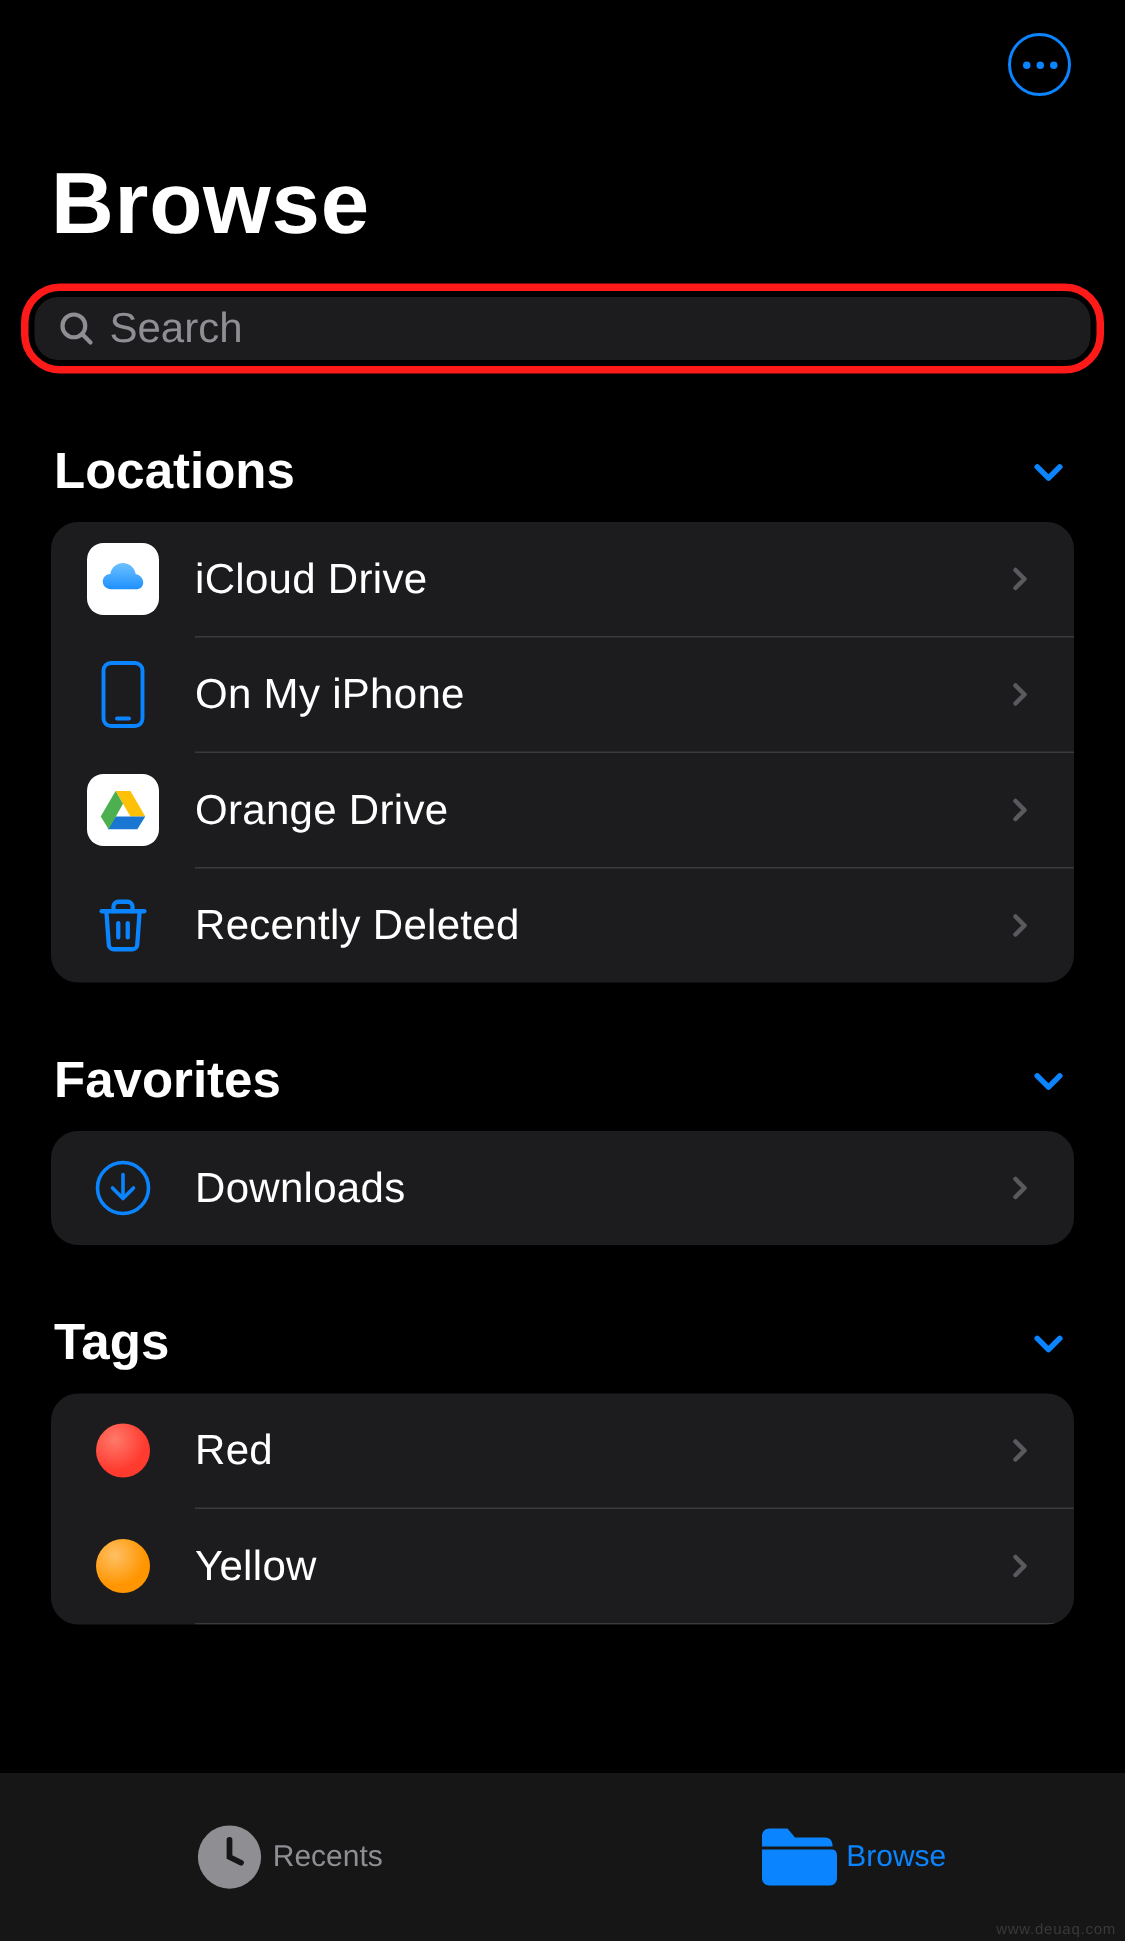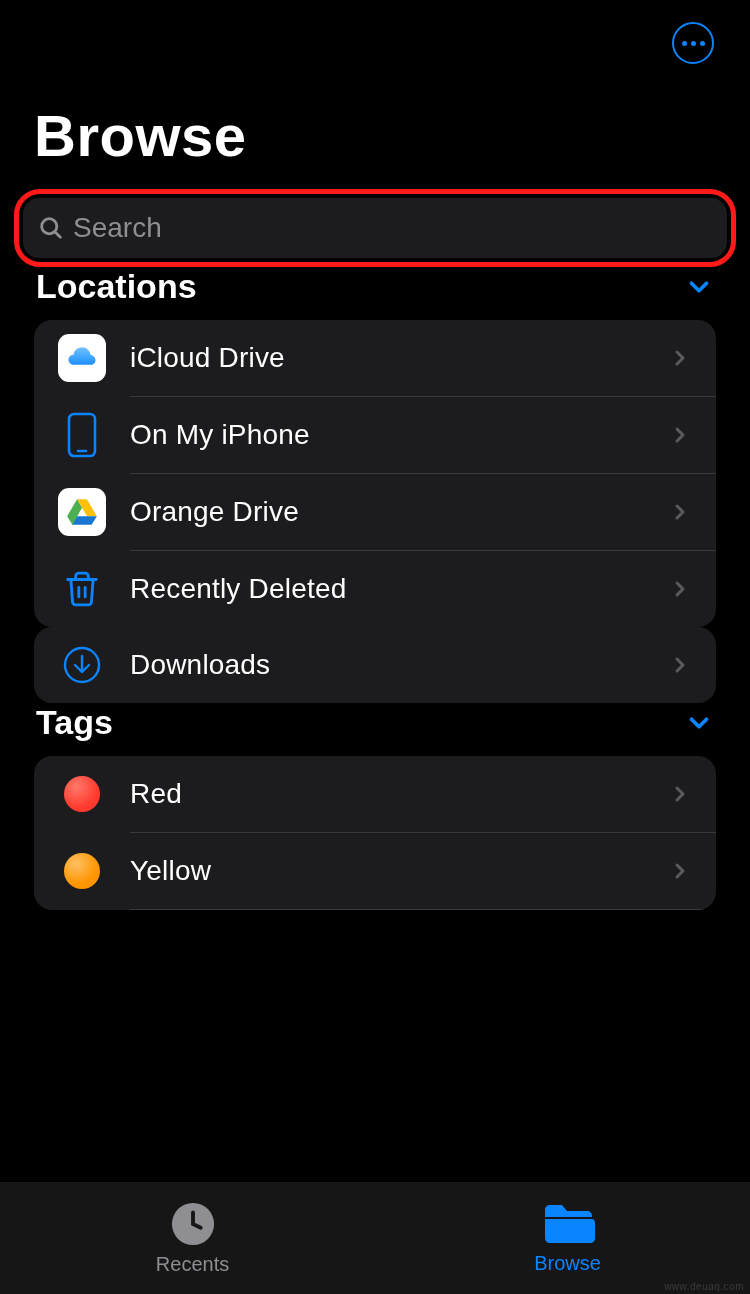--- a/index.html
+++ b/index.html
@@ -5,28 +5,28 @@
   * { margin: 0; padding: 0; box-sizing: border-box; -webkit-font-smoothing: antialiased; }
   html, body { width: 750px; height: 1294px; background: #000; font-family: -apple-system, "SF Pro Text", "Helvetica Neue", Helvetica, Arial, sans-serif; color: #fff; overflow: hidden; position: relative; }
 
   .header-row { display: flex; justify-content: flex-end; align-items: center; padding: 22px 36px 0 36px; }
   .more-btn { width: 42px; height: 42px; border: 2.5px solid #0a84ff; border-radius: 50%; display: flex; align-items: center; justify-content: center; gap: 4px; cursor: pointer; }
   .more-btn span { width: 5px; height: 5px; background: #0a84ff; border-radius: 50%; }
 
   .title { font-size: 58px; font-weight: 700; letter-spacing: 0.5px; padding: 38px 34px 20px 34px; }
 
   .search-wrap { margin: 0 14px; border: 5px solid #ff1a1a; border-radius: 26px; padding: 4px; }
-  .search-bar { background: #1c1c1e; border-radius: 16px; height: 60px; display: flex; align-items: center; padding: 0 14px; }
+  .search-bar { background: #1c1c1e; border-radius: 16px; height: 42px; display: flex; align-items: center; padding: 0 14px; }
   .search-bar svg { flex: 0 0 auto; }
   .search-input { flex: 1; background: transparent; border: none; outline: none; color: #fff; font-size: 28px; margin-left: 8px; }
   .search-input::placeholder { color: #8e8e93; }
 
   .content { padding: 0 34px; }
 
-  .section-header { display: flex; align-items: center; justify-content: space-between; margin-bottom: 14px; padding: 0 2px; }
+  .section-header { display: flex; align-items: center; justify-content: space-between; margin-top: 46px; margin-bottom: 14px; padding: 0 2px; }
   .section-header h2 { font-size: 34px; font-weight: 700; }
   .chev-down { color: #0a84ff; }
 
   .group { background: #1c1c1e; border-radius: 18px; overflow: hidden; }
   .row { display: flex; align-items: center; min-height: 76px; padding: 0 24px 0 24px; cursor: pointer; }
   .row .icon-slot { width: 48px; height: 48px; display: flex; align-items: center; justify-content: center; flex: 0 0 48px; margin-right: 24px; }
   .row-label { font-size: 28px; font-weight: 400; color: #fff; letter-spacing: 0.2px; }
   .row .spacer { flex: 1; }
   .row .chev-right { color: #5a5a5e; flex: 0 0 auto; }
   .sep { height: 1px; background: #3a3a3c; margin-left: 96px; }
@@ -36,21 +36,21 @@
   .icloud-bg { background: #fff; }
   .gdrive-bg { background: #fff; }
 
   .tag-dot { width: 36px; height: 36px; border-radius: 50%; }
   .tag-red { background: radial-gradient(circle at 35% 30%, #ff7a6a, #ff3b30 60%); }
   .tag-orange { background: radial-gradient(circle at 35% 30%, #ffc064, #ff9500 60%); }
   .tag-yellow { background: radial-gradient(circle at 35% 30%, #fff199, #ffcc00 60%); }
 
   
   .tabbar { position: absolute; left: 0; right: 0; bottom: 0; height: 112px; background: #161616; display: flex; }
-  .tab { flex: 1; display: flex; flex-direction: column; align-items: center; justify-content: center; gap: 6px; cursor: pointer; padding-left: 10px; }
+  .tab { flex: 1; display: flex; flex-direction: row; align-items: center; justify-content: center; gap: 6px; cursor: pointer; padding-left: 10px; }
   .tab-label { font-size: 20px; font-weight: 500; }
   .tab.inactive .tab-label { color: #8e8e93; }
   .tab.active .tab-label { color: #0a84ff; }
 
   .tags-group { margin-bottom: 140px; }
 
   .watermark { position:absolute; right:6px; bottom:2px; font-size:10px; color:#3a3a3a; letter-spacing:0.5px;margin-top:28px; }
 </style>
 </head>
 <body>
@@ -152,20 +152,26 @@
           </svg>
       </div>
       <span class="row-label">Recently Deleted</span>
       <span class="spacer"></span>
       <svg class="chev-right" width="24" height="24" viewBox="0 0 24 24" fill="none" stroke="currentColor" stroke-width="3" stroke-linecap="round" stroke-linejoin="round">
           <polyline points="9 6 15 12 9 18"></polyline>
         </svg>
     </div>
   </div>
 
+  <div class="section-header">
+    <h2>Favorites</h2>
+    <svg class="chev-down" width="30" height="30" viewBox="0 0 24 24" fill="none" stroke="#0a84ff" stroke-width="3" stroke-linecap="round" stroke-linejoin="round">
+        <polyline points="6 9 12 15 18 9"></polyline>
+      </svg>
+  </div>
 
   <div class="group">
     <div class="row">
       <div class="icon-slot">
         <svg width="40" height="40" viewBox="0 0 40 40" fill="none" stroke="#0a84ff" stroke-width="2.4" stroke-linecap="round" stroke-linejoin="round">
             <circle cx="20" cy="20" r="17"></circle>
             <line x1="20" y1="11" x2="20" y2="26"></line>
             <polyline points="13 20 20 27 27 20"></polyline>
           </svg>
       </div>

